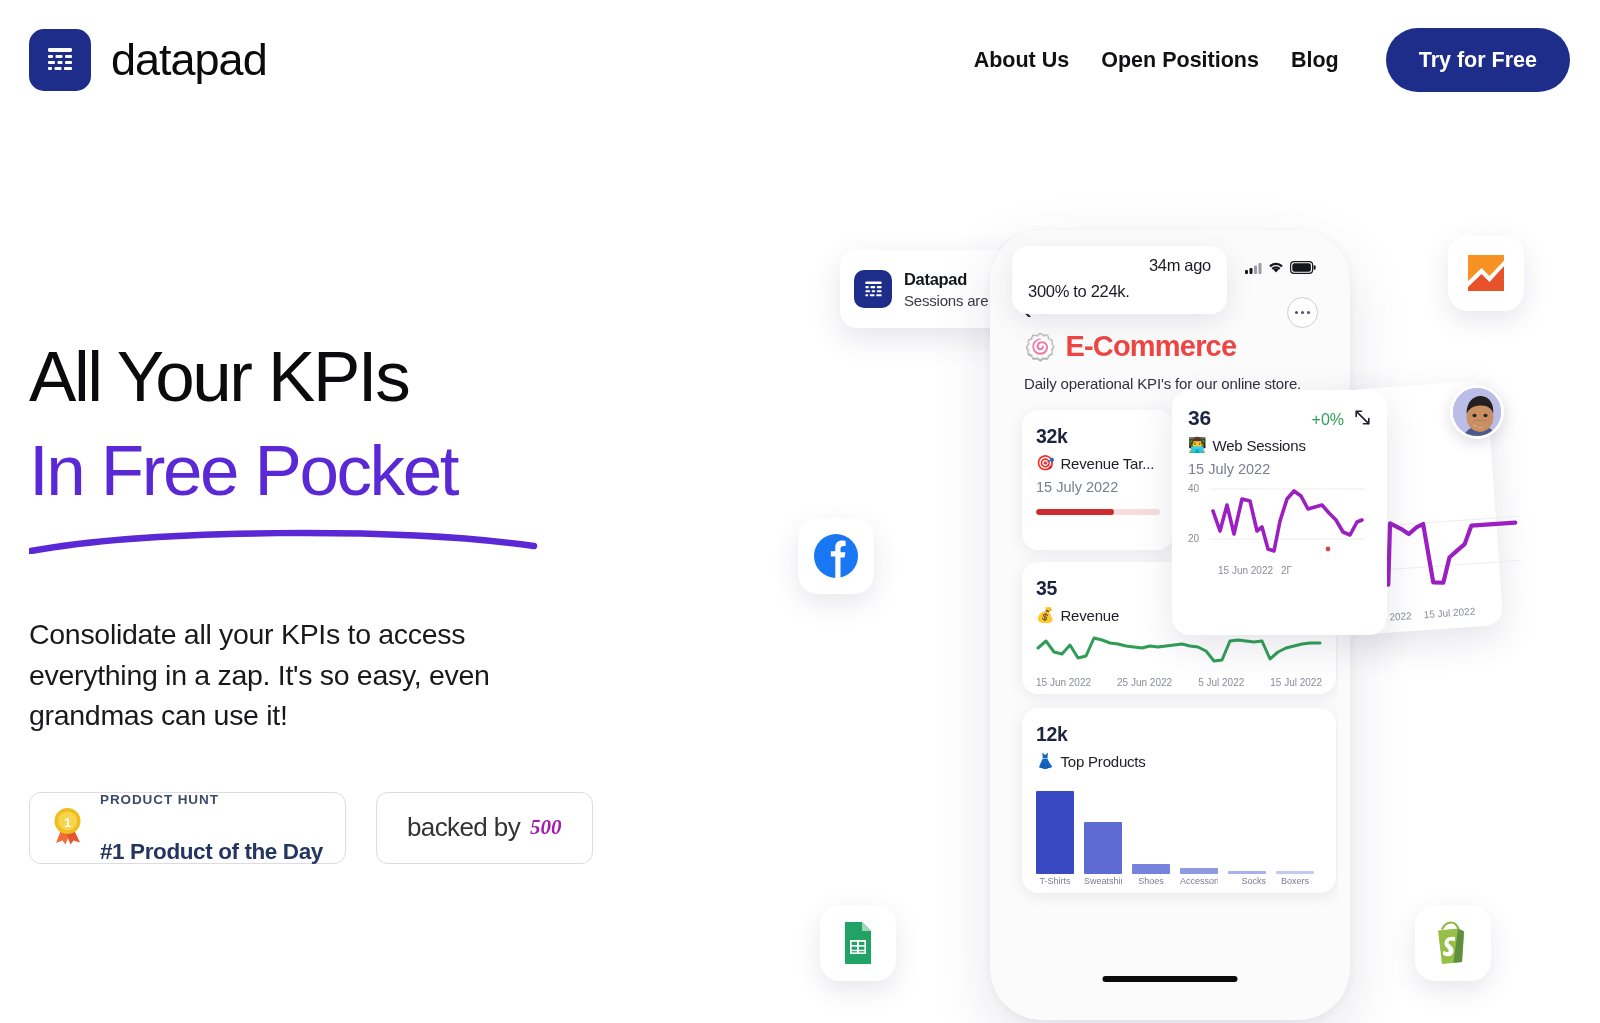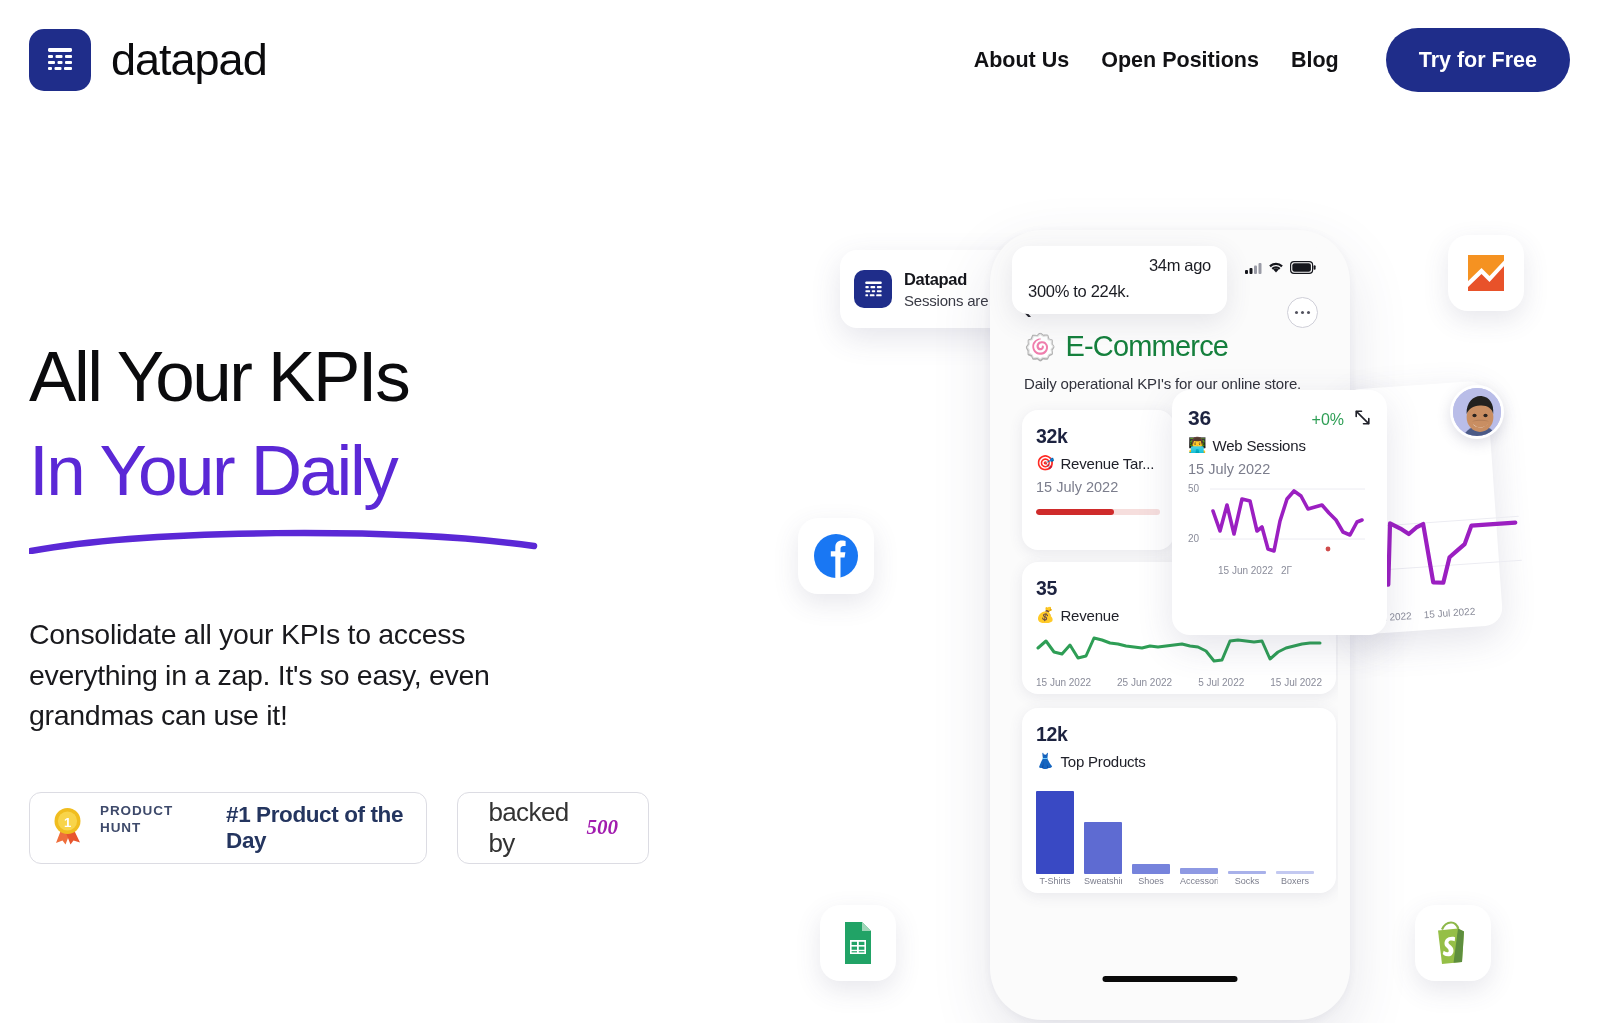--- a/index.html
+++ b/index.html
@@ -43,21 +43,21 @@
     margin-top: 60px; font-size: 28.5px; line-height: 40.5px; color: #19191d;
     width: 540px; letter-spacing: -0.3px;
   }
 
   .badges { margin-top: 56px; display: flex; gap: 30px; }
   .badge {
     border: 1px solid #dcdce3; border-radius: 12px; height: 72px;
     display: flex; align-items: center; background: #fff;
   }
   .badge-ph { padding: 0 22px 0 20px; gap: 14px; }
-  .ph-text { display: flex; flex-direction: row; justify-content: space-between; gap: 31px; }
+  .ph-text { display: flex; flex-direction: column; justify-content: space-between; gap: 31px; }
   .ph-kicker { font-size: 13.5px; font-weight: 700; letter-spacing: 0.9px; color: #3e4a6b; line-height: 17px;}
   .ph-title { font-size: 22.5px; font-weight: 700; color: #24355f; line-height: 26px; letter-spacing: -0.4px;}
   .badge-500 { padding: 11px 30px; gap: 10px; }
   .b500-a { font-size: 26px; color: #333; letter-spacing: -0.6px; }
   .b500-b { font-size: 21px; font-family: "Liberation Serif", serif; font-weight: 700; font-style: italic; color: #a21caf; letter-spacing: 0px;}
 
   
   .visual { position: absolute; left: 760px; top: 140px; width: 840px; height: 883px; }
 
   .phone {
@@ -71,21 +71,21 @@
   .dots-btn {
     position: absolute; top: 55px; right: 20px; width: 31px; height: 31px; border-radius: 50%;
     border: 1.6px solid #cfcfd8; display: flex; align-items: center; justify-content: center; gap: 2.5px;
     background: #fff;
   }
   .dot3 { width: 3.6px; height: 3.6px; border-radius: 50%; background: #52525e; }
   .back-chev { position: absolute; top: 52px; left: 20px; font-size: 30px; color: #23242c; line-height: 30px; font-weight: 300;}
 
   .ph-title-row { position: absolute; top: 88px; left: 22px; display: flex; align-items: center; gap: 9px; }
   .ph-emoji { font-size: 26px; line-height: 28px; }
-  .ph-h { font-size: 29px; font-weight: 400; color: #15803d; letter-spacing: -0.8px; }
+  .ph-h { font-size: 29px; font-weight: 700; color: #ef4444; letter-spacing: -0.8px; }
   .ph-desc { position: absolute; top: 133px; left: 22px; font-size: 15px; color: #31323c; letter-spacing: -0.15px; }
 
   .card {
     position: absolute; background: #fff; border-radius: 16px;
     box-shadow: 0 3px 14px rgba(70,70,110,.10);
   }
   .c-val { font-size: 19.5px; font-weight: 700; color: #1d2340; letter-spacing: -0.3px; }
   .c-lbl { display: flex; align-items: center; gap: 6px; font-size: 15px; color: #20212a; margin-top: 6px; letter-spacing: -0.2px; }
   .c-lbl .em { font-size: 15px; }
   .c-date { font-size: 14.5px; color: #7b7d8c; margin-top: 7px; }
@@ -163,21 +163,21 @@
     <a class="nav-link">About Us</a>
     <a class="nav-link">Open Positions</a>
     <a class="nav-link">Blog</a>
     <button class="cta-btn">Try for Free</button>
   </div>
 </div>
 
 <div class="hero">
   <h1 class="h1">
     <span>All Your KPIs</span>
-    <span class="accent">In Your Daily</span>
+    <span class="accent">In Free Pocket</span>
   </h1>
 
   <div class="underline-wrap">
     <svg width="510" height="32" viewBox="0 0 510 32" aria-hidden="true">
       <path d="M2 29 C 120 7, 370 5, 505 24" stroke="#5B28D6" stroke-width="6.5" fill="none" stroke-linecap="round"></path>
     </svg>
   </div>
 
   <p class="sub">Consolidate all your KPIs to access everything in a zap. It's so easy, even grandmas can use it!</p>
 
@@ -361,21 +361,21 @@
             <div style="width: 38px; height: 10px; background: rgb(118, 131, 220); border-radius: 1px;"></div>
             <div style="width: 38px; height: 6px; background: rgb(142, 153, 227); border-radius: 1px;"></div>
             <div style="width: 38px; height: 3px; background: rgb(168, 177, 234); border-radius: 1px;"></div>
             <div style="width: 38px; height: 3px; background: rgb(195, 201, 241); border-radius: 1px;"></div>
           </div>
         <div id="barlabels" style="display:flex; gap:10px; margin-top:2px;">
             <div style="width: 38px; text-align: center; font-size: 9px; color: rgb(123, 125, 140); white-space: nowrap; overflow: hidden;">T-Shirts</div>
             <div style="width: 38px; text-align: center; font-size: 9px; color: rgb(123, 125, 140); white-space: nowrap; overflow: hidden;">Sweatshirt</div>
             <div style="width: 38px; text-align: center; font-size: 9px; color: rgb(123, 125, 140); white-space: nowrap; overflow: hidden;">Shoes</div>
             <div style="width: 38px; text-align: center; font-size: 9px; color: rgb(123, 125, 140); white-space: nowrap; overflow: hidden;">Accessorie...</div>
-            <div style="width: 38px; text-align: center; font-size: 9px; color: rgb(123, 125, 140); white-space: nowrap; overflow: hidden;">Socks</div>
+            <div style="width: 38px; text-align: right; font-size: 9px; color: rgb(123, 125, 140); white-space: nowrap; overflow: hidden;">Socks</div>
             <div style="width: 38px; text-align: center; font-size: 9px; color: rgb(123, 125, 140); white-space: nowrap; overflow: hidden;">Boxers</div>
           </div>
       </div>
 
       <div class="homebar"></div>
     </div>
   </div>
 
   <div class="toast">
     <div class="toast-time">34m ago</div>
@@ -410,21 +410,21 @@
         </span>
       </div>
     </div>
     <div class="c-lbl">
       <span class="em">👨‍💻</span>
       <span>Web Sessions</span>
     </div>
     <div class="c-date">15 July 2022</div>
 
     <div style="position:relative; margin-top:10px; height:72px;">
-      <span class="axis" style="position:absolute; left:0; top:-4px;">50</span>
+      <span class="axis" style="position:absolute; left:0; top:-4px;">40</span>
       <span class="axis" style="position:absolute; left:0; top:46px;">20</span>
       <svg style="position:absolute; left:22px; top:0;" width="155" height="72" viewBox="0 0 155 72" aria-hidden="true">
         <line x1="0" y1="2" x2="155" y2="2" stroke="#ececf2" stroke-width="1"></line>
         <line x1="0" y1="52" x2="155" y2="52" stroke="#ececf2" stroke-width="1"></line>
         <polyline fill="none" stroke="#9B1FC1" stroke-width="3.6" stroke-linejoin="round" stroke-linecap="round" points="3,24 10,44 17,18 24,47 32,12 40,14 47,44 52,40 58,62 64,64 70,34 77,12 84,4 91,9 98,22 105,20 112,18 119,26 126,33 133,45 140,48 147,35 152,33"></polyline>
         <circle cx="118" cy="62" r="2.4" fill="#cf4b4b"></circle>
       </svg>
     </div>
     <div style="display:flex; gap:8px; margin-top:6px; padding-left:30px;">
       <span class="axis">15 Jun 2022</span>

